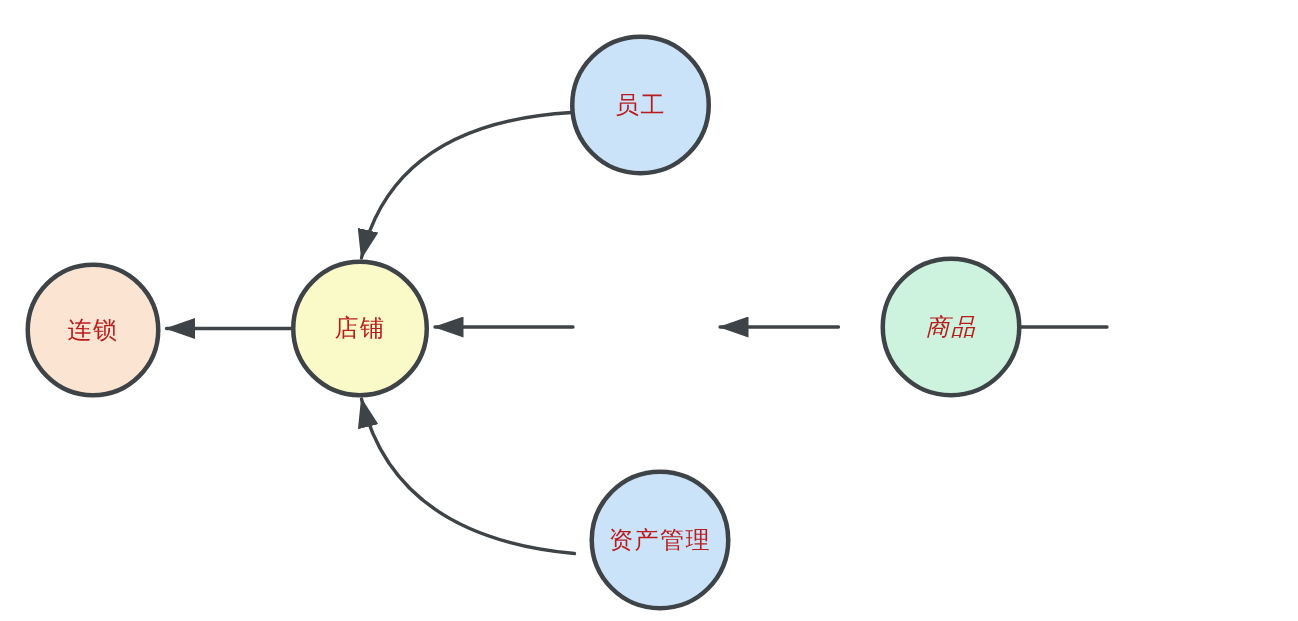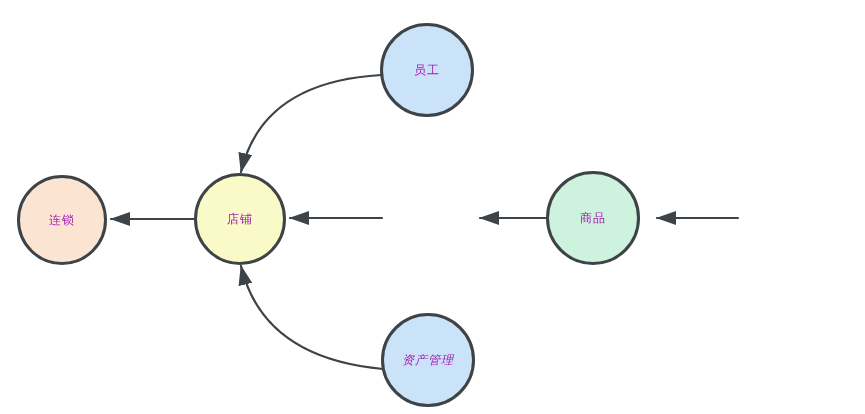--- a/index.html
+++ b/index.html
@@ -28,22 +28,22 @@
   .node {
     position: absolute;
     box-sizing: border-box;
     border: 3px solid #3e4347;
     border-radius: 50%;
     display: flex;
     align-items: center;
     justify-content: center;
   }
   .node-label {
-    font-size: 12px;
-    color: #a21caf;
+    font-size: 16px;
+    color: #b91c1c;
     letter-spacing: 1px;
     white-space: nowrap;
     user-select: none;
   }
 </style>
 </head>
 <body>
 
 <div class="canvas">
 
@@ -68,22 +68,22 @@
 
   <div class="node" style="left: 194px; top: 173px; width: 92px; height: 92px; background-color: rgb(250, 250, 201);">
     <span class="node-label">店铺</span>
   </div>
 
   <div class="node" style="left: 380px; top: 23px; width: 94px; height: 94px; background-color: rgb(203, 227, 249);">
     <span class="node-label">员工</span>
   </div>
 
 
-  <div class="node" style="left: 546px; top: 171px; width: 94px; height: 94px; background-color: rgb(205, 242, 221);">
+  <div class="node" style="left: 587px; top: 171px; width: 94px; height: 94px; background-color: rgb(205, 242, 221); font-style: italic;">
     <span class="node-label">商品</span>
   </div>
 
 
-  <div class="node" style="left: 381px; top: 313px; width: 94px; height: 94px; background-color: rgb(203, 227, 249); font-style: italic;">
+  <div class="node" style="left: 393px; top: 313px; width: 94px; height: 94px; background-color: rgb(203, 227, 249);">
     <span class="node-label">资产管理</span>
   </div>
 
 </div>
 
 </body></html>

